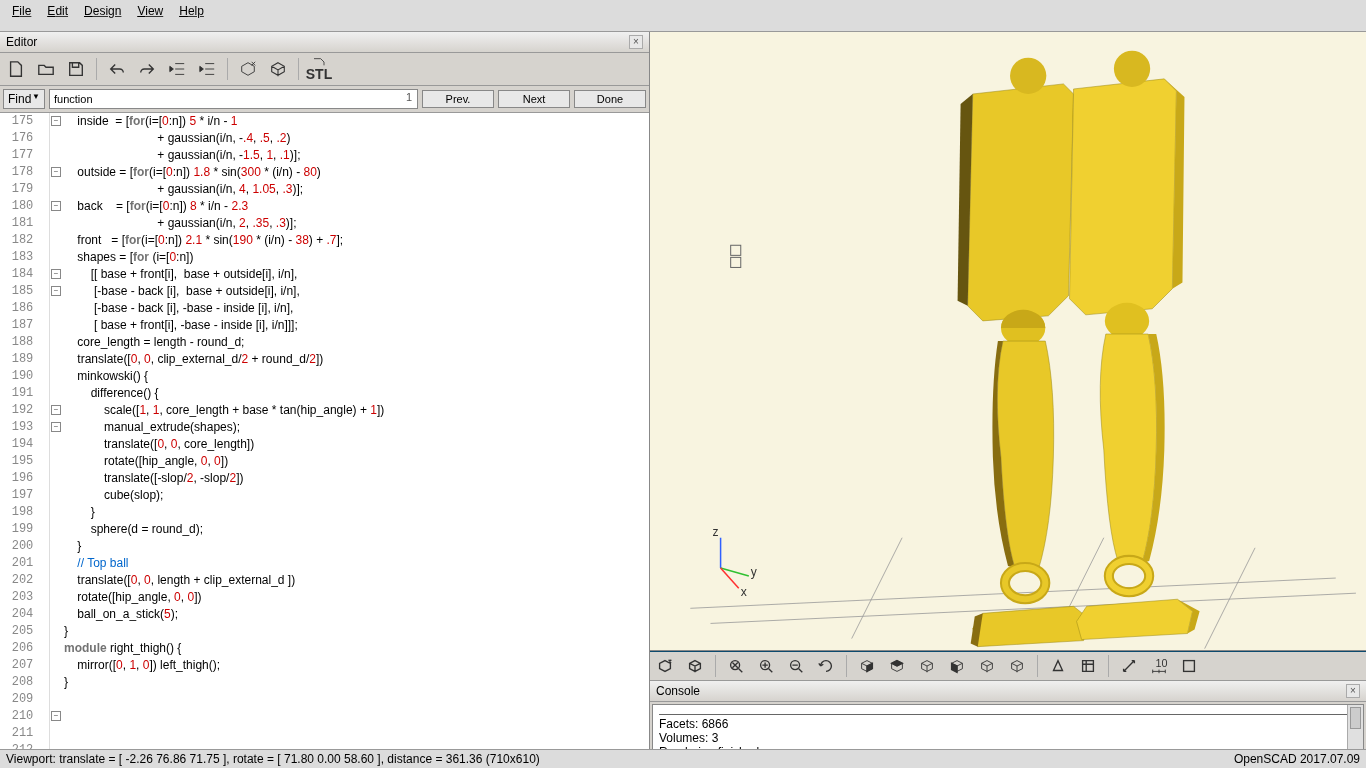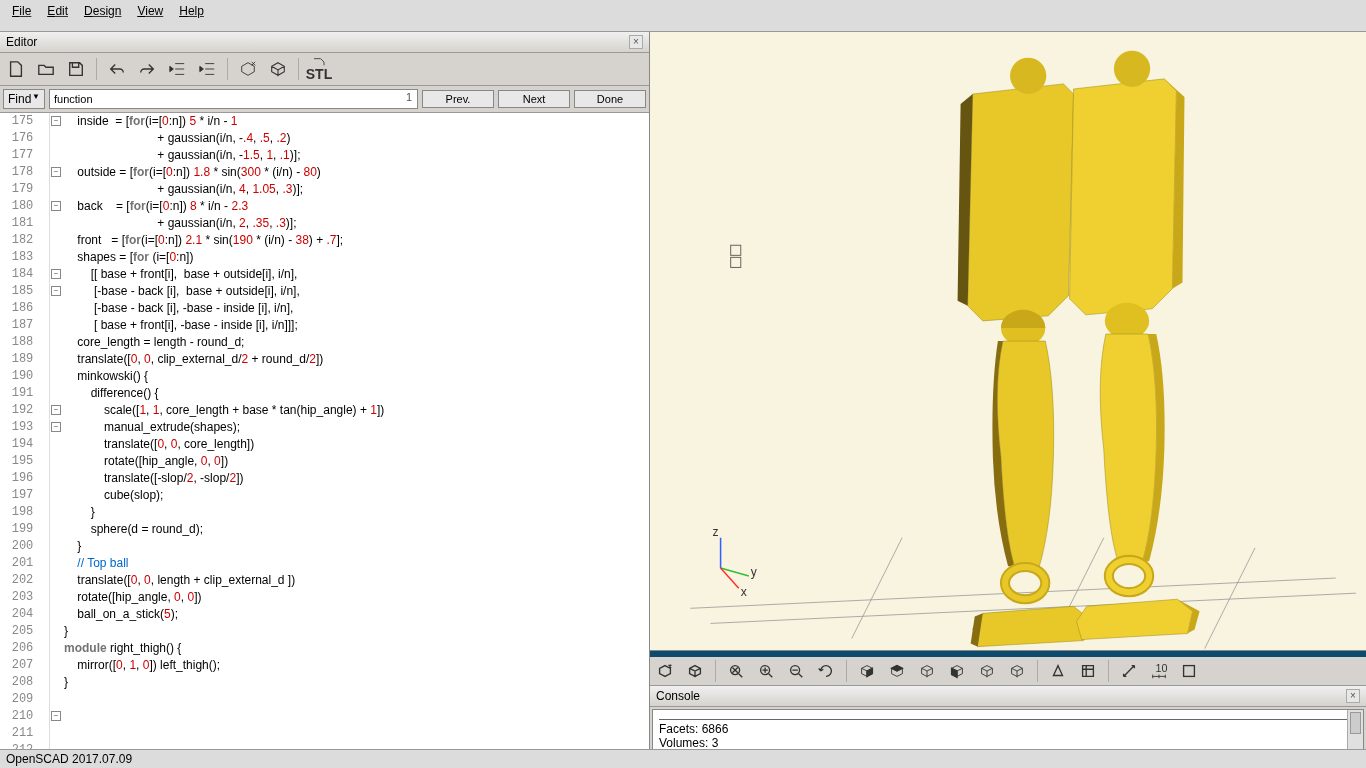--- a/index.html
+++ b/index.html
@@ -25,21 +25,21 @@
 .code{font-family:'Courier New',monospace;font-size:13px;line-height:17px;white-space:pre;padding:0}
 .gutter{position:absolute;left:0;top:0;width:50px;background:#fff;color:#888;text-align:center;padding-right:4px;font-family:'Courier New',monospace;font-size:12px;line-height:17px;border-right:1px solid #ddd}
 .fold{position:absolute;left:50px;top:0;width:14px;background:#fff;border-right:1px solid #ddd}
 .fold .fo{position:absolute;left:1px;width:10px;height:10px;border:1px solid #888;font-size:8px;line-height:8px;text-align:center;color:#555}
 .codearea{position:absolute;left:64px;top:0;right:0}
 .codearea .k{color:#737373;font-weight:bold}
 .codearea .n{color:#cc0000}
 .codearea .c{color:#0066cc}
 .codearea .f{color:#000}
 .viewport{flex:1;background:#f8f4e0;position:relative;border-bottom:1px solid #888}
-.viewtoolbar{background:#d6d3ce;border-top:6px solid #0c4a6e;border-bottom:1px solid #999;padding:3px;display:flex;gap:6px}
+.viewtoolbar{background:#d6d3ce;border-top:1px solid #0c4a6e;border-bottom:1px solid #999;padding:3px;display:flex;gap:6px}
 .vbtn{width:24px;height:22px;display:flex;align-items:center;justify-content:center;font-size:14px;color:#333}
 .vbtn svg{width:18px;height:18px;fill:none;stroke:#333;stroke-width:1.5}
 .console{height:90px;display:flex;flex-direction:column}
 .console-body{flex:1;background:#fff;border:1px solid #888;margin:2px;padding:2px 6px;font-size:11px;overflow:hidden;position:relative}
 .console-body .scroll{position:absolute;right:0;top:0;bottom:0;width:16px;background:#e0e0e0;border-left:1px solid #aaa}
 .console-body .scroll::before{content:'';position:absolute;top:2px;left:2px;right:2px;height:20px;background:#ccc;border:1px solid #999}
 .statusbar{background:#dcdcdc;border-top:1px solid #999;padding:2px 6px;display:flex;justify-content:space-between;font-size:11px}
 .searchcount{position:absolute;right:6px;top:2px;font-size:11px;color:#555}
 </style>
 </head>
@@ -351,14 +351,15 @@
             <div>       Volumes:          3</div>
             <div>Rendering finished.</div>
           </div>
         <div class="scroll"></div>
       </div>
     </div>
   </div>
 </div>
 
 <div class="statusbar">
+  <span>Viewport: translate = [ -2.26 76.86 71.75 ], rotate = [ 71.80 0.00 58.60 ], distance = 361.36 (710x610)</span>
   <span>OpenSCAD 2017.07.09</span>
 </div>
 
 </body></html>

